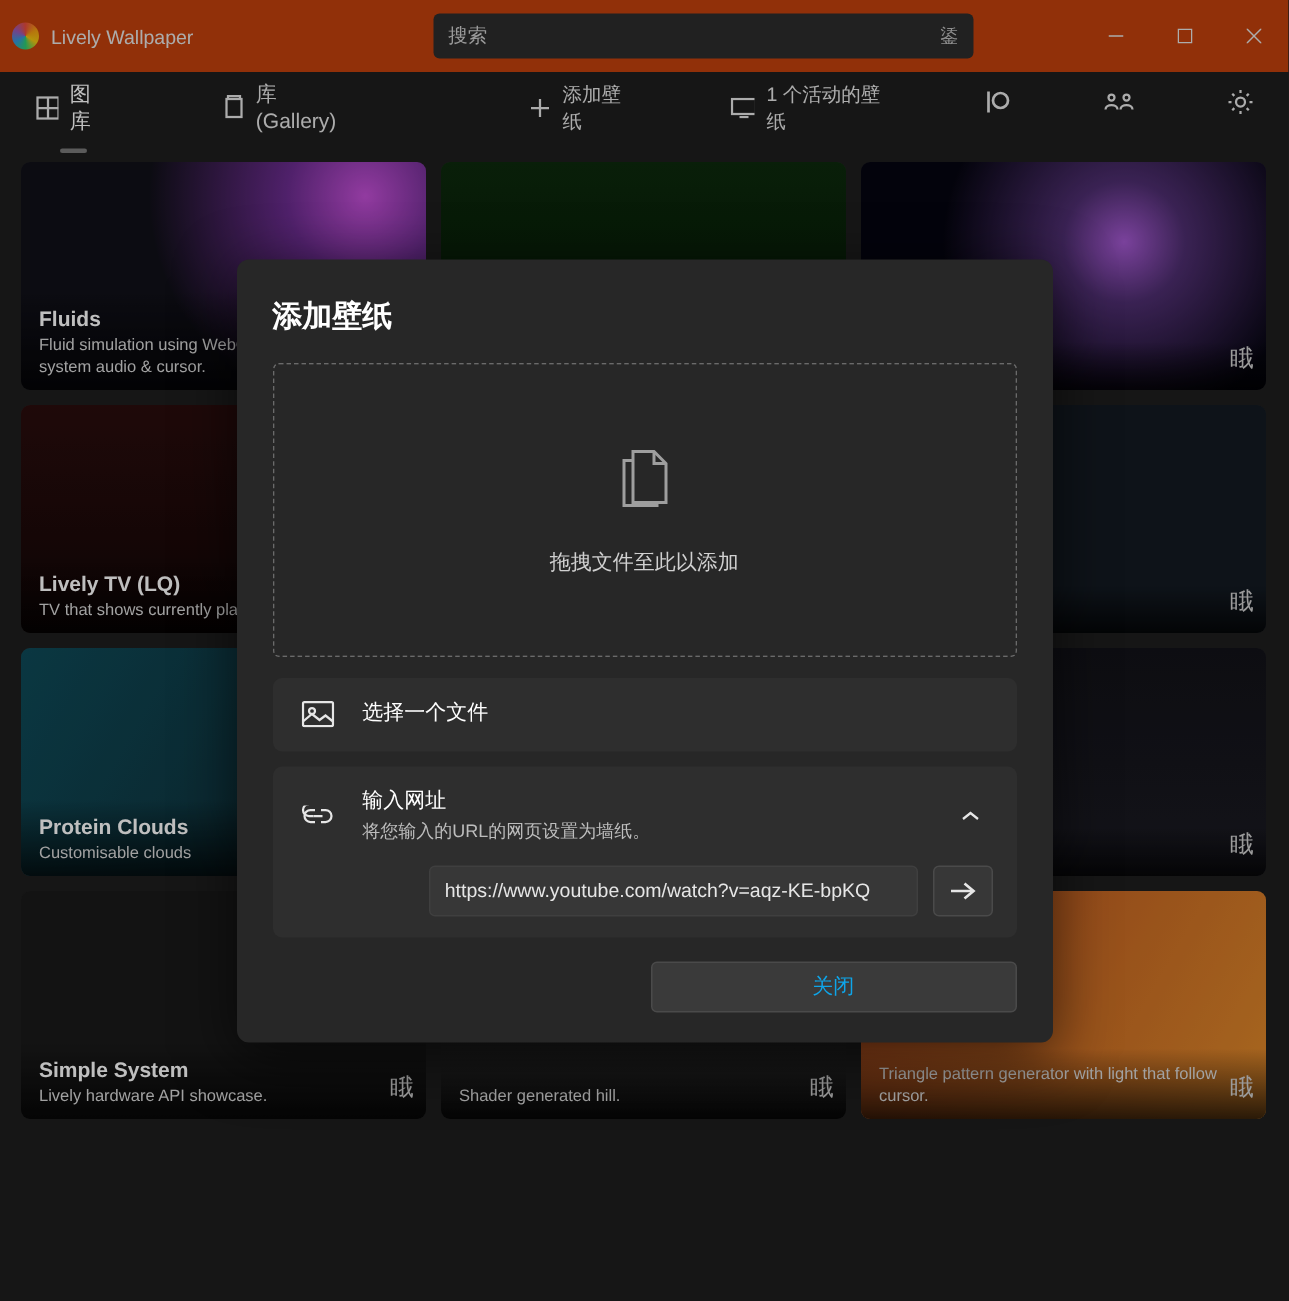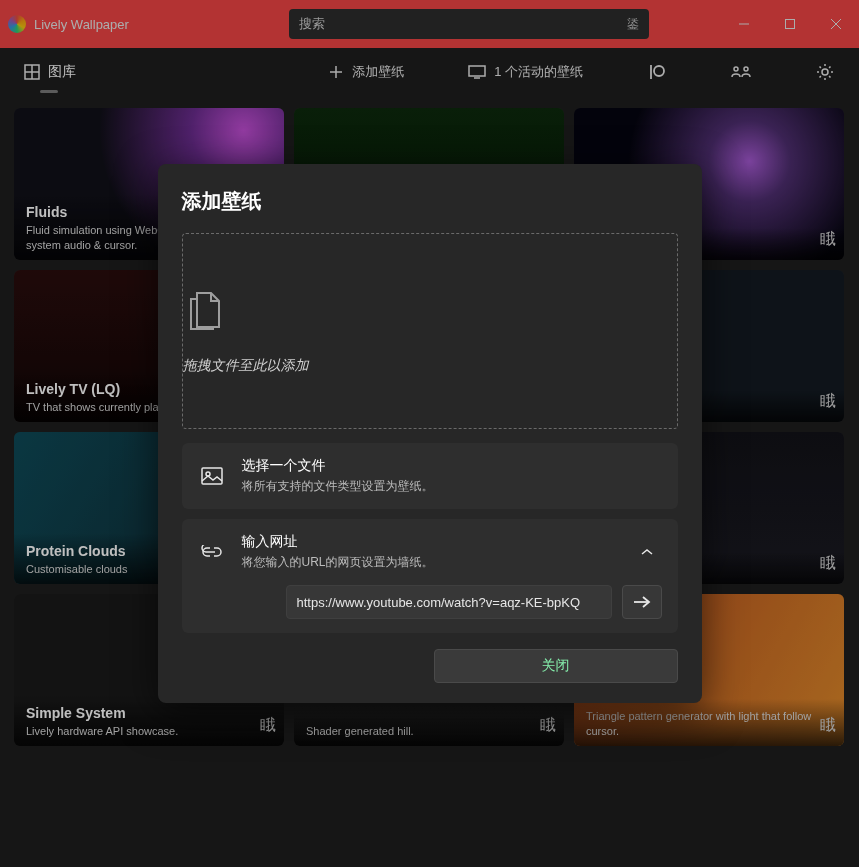--- a/index.html
+++ b/index.html
@@ -1,29 +1,29 @@
 <!DOCTYPE html>
 <html><head>
 <meta charset="utf-8">
 <style>
   * { margin: 0; padding: 0; box-sizing: border-box; }
   html, body { width: 859px; height: 867px; background: #1e1e1e; font-family: "Segoe UI", Arial, sans-serif; color: #ffffff; overflow: hidden; }
 
-  .title-bar { height: 48px; display: flex; align-items: center; padding-left: 8px; background: #ef4444; }
+  .title-bar { height: 48px; display: flex; align-items: center; padding-left: 8px; background: #c2410c; }
   .title-bar .logo { width: 18px; height: 18px; border-radius: 50%; background: conic-gradient(#e74c3c,#f39c12,#f1c40f,#2ecc71,#3498db,#9b59b6,#e74c3c); margin-right: 8px; }
   .title-bar .app-title { font-size: 13px; color: #e6e6e6; }
   .title-bar .search-box { margin-left: 160px; width: 360px; height: 30px; background: #2d2d2d; border-radius: 4px; display: flex; align-items: center; padding: 0 10px; font-family: Liberation Mono, monospace; }
   .title-bar .search-box span.label { color: #cfcfcf; font-size: 13px; }
   .title-bar .search-box .spacer { flex: 1; }
   .title-bar .search-box .glyph { color: #bfbfbf; font-size: 12px; }
   .title-bar .window-controls { margin-left: auto; display: flex; }
   .title-bar .window-controls div { width: 46px; height: 32px; display: flex; align-items: center; justify-content: center; color: #e6e6e6; }
   .title-bar .window-controls svg { stroke: #e6e6e6; }
 
-  .toolbar { height: 48px; display: flex; align-items: center; padding: 0 14px; gap: 38px; }
+  .toolbar { height: 48px; display: flex; align-items: flex-start; padding: 0 14px; gap: 38px; }
   .toolbar .tab { display: flex; align-items: center; gap: 8px; padding: 6px 10px; margin-right: 18px; color: #e6e6e6; font-size: 14px; }
   .toolbar .tab svg { stroke: #e6e6e6; }
   .toolbar .tab.active { position: relative; color: #ffffff; }
   .toolbar .tab.active::after { content: ''; position: absolute; left: 26px; bottom: -6px; width: 18px; height: 3px; background: #7a7a7a; border-radius: 2px; }
   .toolbar .flex { flex: 1; }
   .toolbar .btn { display: flex; align-items: center; gap: 8px; padding: 6px 10px; color: #e6e6e6; font-size: 13px; margin-left: 6px; }
   .toolbar .iconbtn { width: 40px; height: 40px; display: flex; align-items: center; justify-content: center; margin-left: 6px; }
 
   .grid { padding: 12px 14px; display: grid; grid-template-columns: repeat(3, 270px); gap: 10px; }
   .card { height: 152px; border-radius: 6px; position: relative; overflow: hidden; background: #2a2a2a; }
@@ -44,40 +44,40 @@
   .rain .bg { background: linear-gradient(#555,#777); }
   .shifter .bg { background: linear-gradient(#121218,#1a1a22); }
   .system .bg { background: #1a1a1a; }
   .terrain .bg { background: linear-gradient(#2a2a2a,#1a1a1a); }
   .triangles .bg { background: linear-gradient(120deg,#b24b1e,#e08a2a); }
 
   
   .modal-scrim { position: absolute; inset: 0; background: rgba(0,0,0,0.25); display: flex; align-items: center; justify-content: center; }
   .modal { width: 544px; background: #272727; border-radius: 8px; padding: 24px 24px 20px; box-shadow: 0 10px 40px rgba(0,0,0,0.6); }
   .modal h2 { font-size: 20px; font-weight: 600; margin-bottom: 18px; color: #ffffff; }
-  .dropzone { border: 1px dashed #6a6a6a; border-radius: 4px; height: 196px; display: flex; flex-direction: column; justify-content: center; gap: 18px; margin-bottom: 14px; font-style: italic; }
+  .dropzone { border: 1px dashed #6a6a6a; border-radius: 4px; height: 196px; display: flex; flex-direction: column; align-items: center; justify-content: center; gap: 18px; margin-bottom: 14px; }
   .dropzone .drop-icon svg { stroke: #9e9e9e; }
   .dropzone .drop-text { color: #d0d0d0; font-size: 14px; }
 
   .panel { background: #2e2e2e; border-radius: 6px; padding: 14px 16px; margin-bottom: 10px; }
   .panel-row { display: flex; align-items: center; gap: 16px; }
   .panel-icon { width: 28px; display: flex; justify-content: center; }
   .panel-icon svg { stroke: #e6e6e6; }
   .panel-text { flex: 1; }
   .panel-title { font-size: 14px; color: #ffffff; margin-bottom: 3px; }
   .panel-sub { font-size: 12px; color: #bdbdbd; }
   .open-btn { background: #373737; border: none; color: #ffffff; font-size: 14px; border-radius: 4px; width: 148px; height: 32px; }
   .chevron { width: 30px; display:flex; justify-content:center; }
   .url-row { display: flex; gap: 10px; margin-top: 14px; margin-left: 44px; padding-left: 44px; }
   .url-input { flex: 1; background: #373737; border: 1px solid #3f3f3f; border-radius: 4px; height: 34px; padding: 0 10px; color: #e6e6e6; font-size: 13px; }
   .go-btn { width: 40px; height: 34px; background: #373737; border: 1px solid #4a4a4a; border-radius: 4px; display:flex; align-items:center; justify-content:center; }
   .go-btn svg { stroke: #e6e6e6; }
 
   .close-row { display:flex; justify-content:flex-end; margin-top: 16px; }
-  .close-btn { background: #3a3a3a; border: 1px solid #4a4a4a; color:#86efac; font-size: 14px; width: 244px; height: 34px; border-radius: 4px; }
+  .close-btn { background: #3a3a3a; border: 1px solid #4a4a4a; color:#0ea5e9; font-size: 14px; width: 244px; height: 34px; border-radius: 4px; }
 </style>
 </head>
 <body>
 
 <div class="title-bar">
   <div class="logo"></div>
   <div class="app-title">Lively Wallpaper</div>
   <div class="search-box">
     <span class="label">搜索</span>
     <span class="spacer"></span>
@@ -104,20 +104,27 @@
 </div>
 
 <div class="toolbar">
   <div class="tab active">
     <svg width="16" height="16" fill="none" stroke-width="1.5">
         <rect x="1" y="1" width="14" height="14"></rect>
         <line x1="1" y1="8" x2="15" y2="8"></line>
         <line x1="8" y1="1" x2="8" y2="15"></line>
       </svg>
     <span>图库</span>
+  </div>
+  <div class="tab">
+    <svg width="16" height="18" fill="none" stroke-width="1.5">
+        <rect x="3" y="4" width="10" height="12"></rect>
+        <path d="M4 4 V2 h8 v2"></path>
+      </svg>
+    <span>库(Gallery)</span>
   </div>
   <div class="flex"></div>
   <div class="btn">
     <svg width="16" height="16" stroke="#e6e6e6" stroke-width="1.5">
         <line x1="8" y1="2" x2="8" y2="14"></line>
         <line x1="2" y1="8" x2="14" y2="8"></line>
       </svg>
     <span>添加壁纸</span>
   </div>
   <div class="btn">
@@ -244,21 +251,20 @@
       <div class="panel-row">
         <div class="panel-icon">
           <svg width="22" height="18" fill="none" stroke-width="1.5">
               <rect x="1" y="1" width="20" height="16" rx="1"></rect>
               <circle cx="7" cy="7" r="2"></circle>
               <path d="M1 14l6-5 5 4 4-3 5 4"></path>
             </svg>
         </div>
         <div class="panel-text">
           <div class="panel-title">选择一个文件</div>
-          <div class="panel-sub">将所有支持的文件类型设置为壁纸。</div>
         </div>
       </div>
     </div>
 
     <div class="panel">
       <div class="panel-row">
         <div class="panel-icon">
           <svg width="22" height="14" fill="none" stroke-width="1.5">
               <path d="M8 7H5a4 4 0 010-8h0"></path>
               <path d="M8 7H5a4 4 0 000 0" opacity="0"></path>

